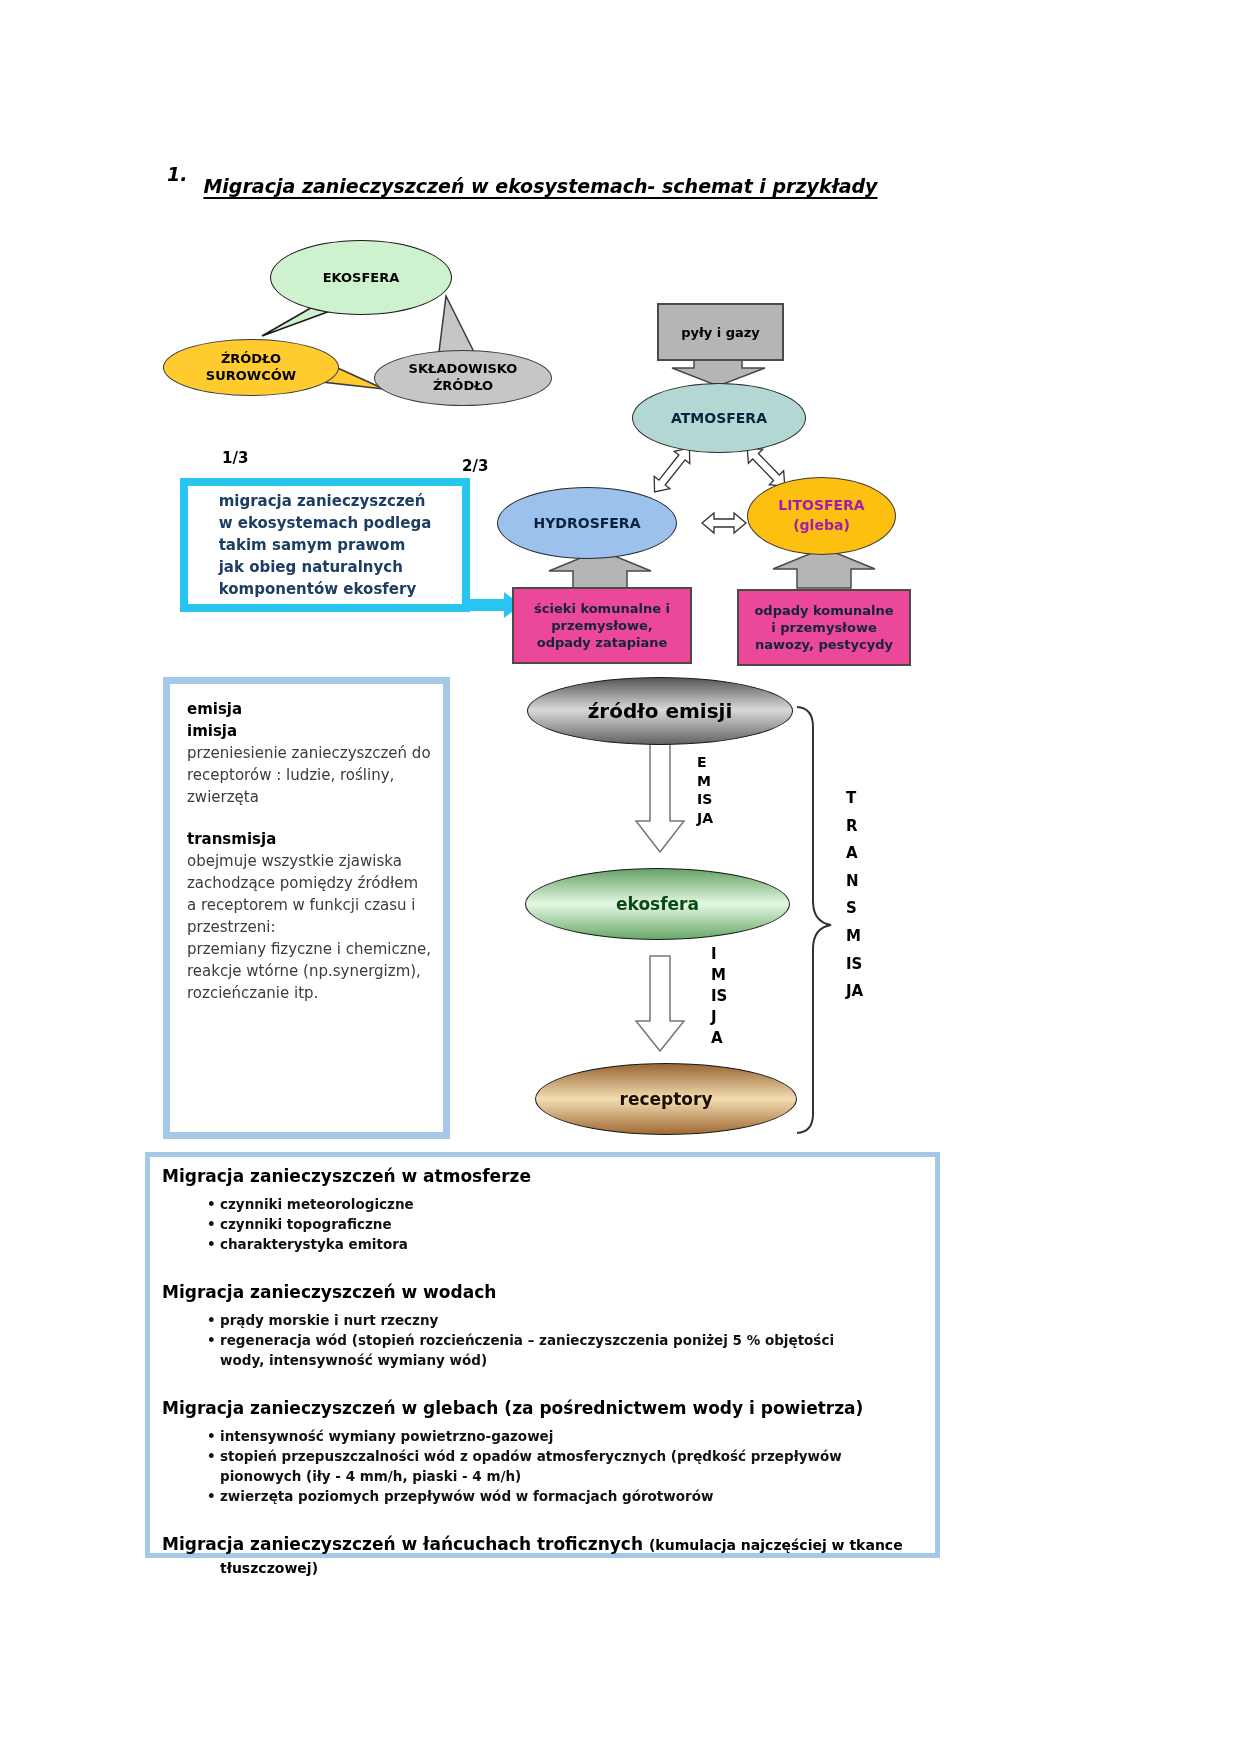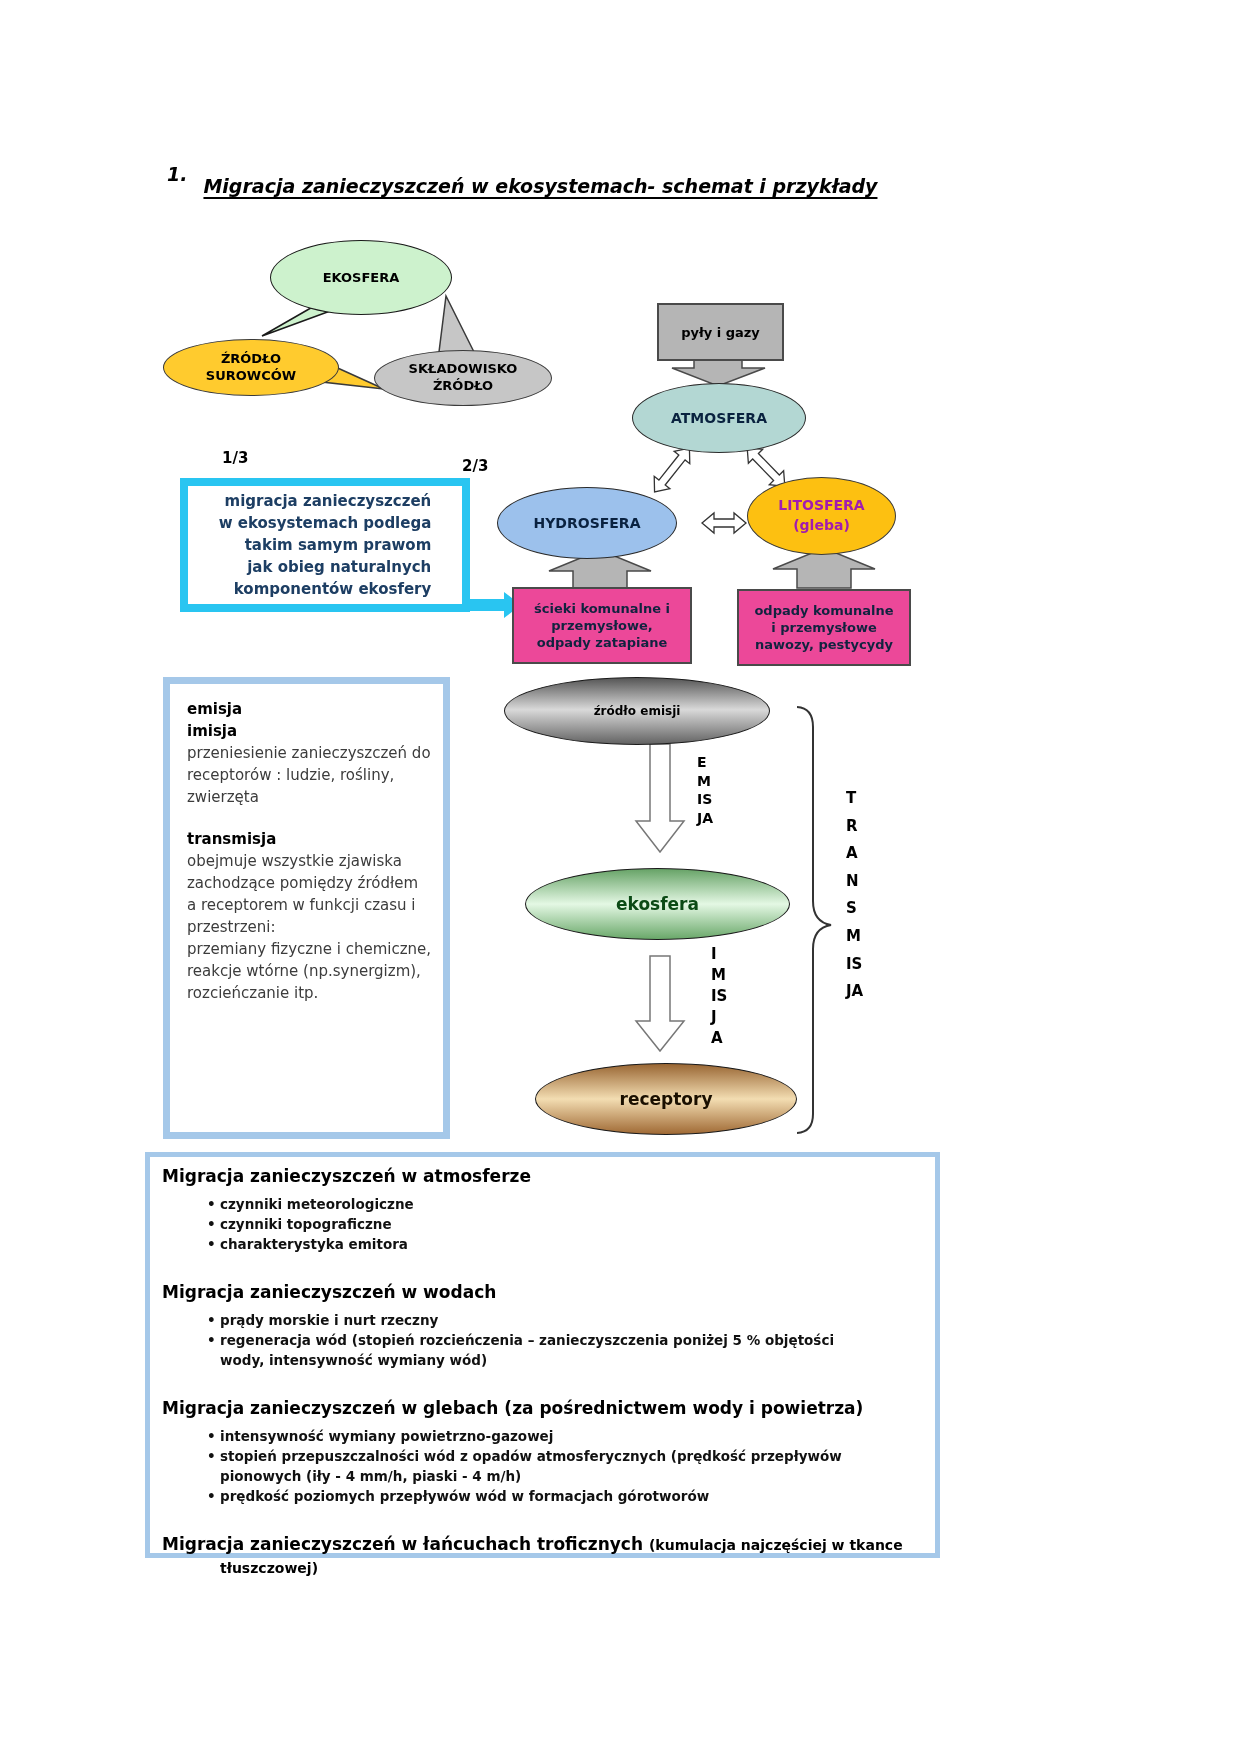--- a/index.html
+++ b/index.html
@@ -33,33 +33,33 @@
   .e-atmosfera{left:632px;top:383px;width:172px;height:68px;background:#b3d7d3;border:1.6px solid #2a2a2a;font-size:14px;color:#09223f;}
   .e-hydrosfera{left:497px;top:487px;width:178px;height:70px;background:#9cc1ec;border:1.6px solid #2a2a2a;font-size:14px;color:#0a2240;}
   .e-litosfera{left:747px;top:477px;width:147px;height:76px;background:#fdc011;border:1.6px solid #3a3a3a;font-size:14px;color:#a21caf;line-height:1.4;}
   .gray-box{position:absolute;background:#ec4899;border:2px solid #4a4a4a;display:flex;align-items:center;justify-content:center;
             text-align:center;font-weight:bold;font-size:13px;line-height:17px;color:#11233f;z-index:2;}
   .scieki-box{left:512px;top:587px;width:176px;height:73px;}
   .odpady-box{left:737px;top:589px;width:170px;height:73px;}
 
   
   .callout{left:180px;top:478px;width:290px;height:134px;border:8px solid #29c5f1;background:#fff;box-sizing:border-box;
-           display:flex;align-items:center;justify-content:center;text-align:right;
+           display:flex;align-items:center;justify-content:center;text-align:left;
            font-size:15px;font-weight:bold;line-height:22px;color:#1d3e63;z-index:2;}
 
   
   .def-box{left:163px;top:677px;width:287px;height:462px;border:7px solid #a5c8e9;background:#fff;
            box-sizing:border-box;padding:14px 6px 0 17px;z-index:2;}
   .def-term{font-size:15px;font-weight:bold;color:#000;line-height:22px;}
   .def-text{font-size:15px;color:#3c3c3c;line-height:22px;margin-bottom:20px;}
 
   
-  .f-zrodlo{left:504px;top:677px;width:264px;height:66px;
+  .f-zrodlo{left:527px;top:677px;width:264px;height:66px;
             background:linear-gradient(180deg,#565656 0%,#d9d9d9 48%,#636363 100%);
-            border:1.6px solid #1a1a1a;font-size:12px;color:#000;}
+            border:1.6px solid #1a1a1a;font-size:20px;color:#000;}
   .f-ekosfera{left:525px;top:868px;width:263px;height:70px;
             background:linear-gradient(180deg,#67a367 0%,#e4f8e4 50%,#6aa86a 100%);
             border:1.6px solid #1a1a1a;font-size:17px;color:#0b4a15;}
   .f-receptory{left:535px;top:1063px;width:260px;height:70px;
             background:linear-gradient(180deg,#996633 0%,#f3ddb2 50%,#a06a35 100%);
             border:1.6px solid #1a1a1a;font-size:17px;color:#1a0f00;}
   .vletters{position:absolute;font-weight:bold;word-break:break-all;z-index:2;}
   .v-emisja{left:697px;top:753px;width:17px;font-size:14px;line-height:18.5px;}
   .v-imisja{left:711px;top:944px;width:17px;font-size:15px;line-height:21px;}
   .v-transmisja{left:846px;top:785px;width:18px;font-size:15px;line-height:27.6px;}
@@ -175,21 +175,21 @@
 wody, intensywność wymiany wód)</span></div>
       </div>
     </div>
 
     <div class="bb-section">
       <div class="bb-heading">Migracja zanieczyszczeń w glebach (za pośrednictwem wody i powietrza)</div>
       <div class="bb-ul">
         <div class="bb-li"><span class="dot">•</span><span class="preline">intensywność wymiany powietrzno-gazowej</span></div>
         <div class="bb-li"><span class="dot">•</span><span class="preline">stopień przepuszczalności wód z opadów atmosferycznych (prędkość przepływów
 pionowych (iły - 4 mm/h, piaski - 4 m/h)</span></div>
-        <div class="bb-li"><span class="dot">•</span><span class="preline">prędkość poziomych przepływów wód w formacjach górotworów</span></div>
+        <div class="bb-li"><span class="dot">•</span><span class="preline">zwierzęta poziomych przepływów wód w formacjach górotworów</span></div>
       </div>
     </div>
 
     <div class="bb-section">
       <div class="bb-heading"><span>Migracja zanieczyszczeń w łańcuchach troficznych</span> <span class="suffix preline">(kumulacja najczęściej w tkance
 tłuszczowej)</span></div>
     </div>
 
   </div>
 </div>

